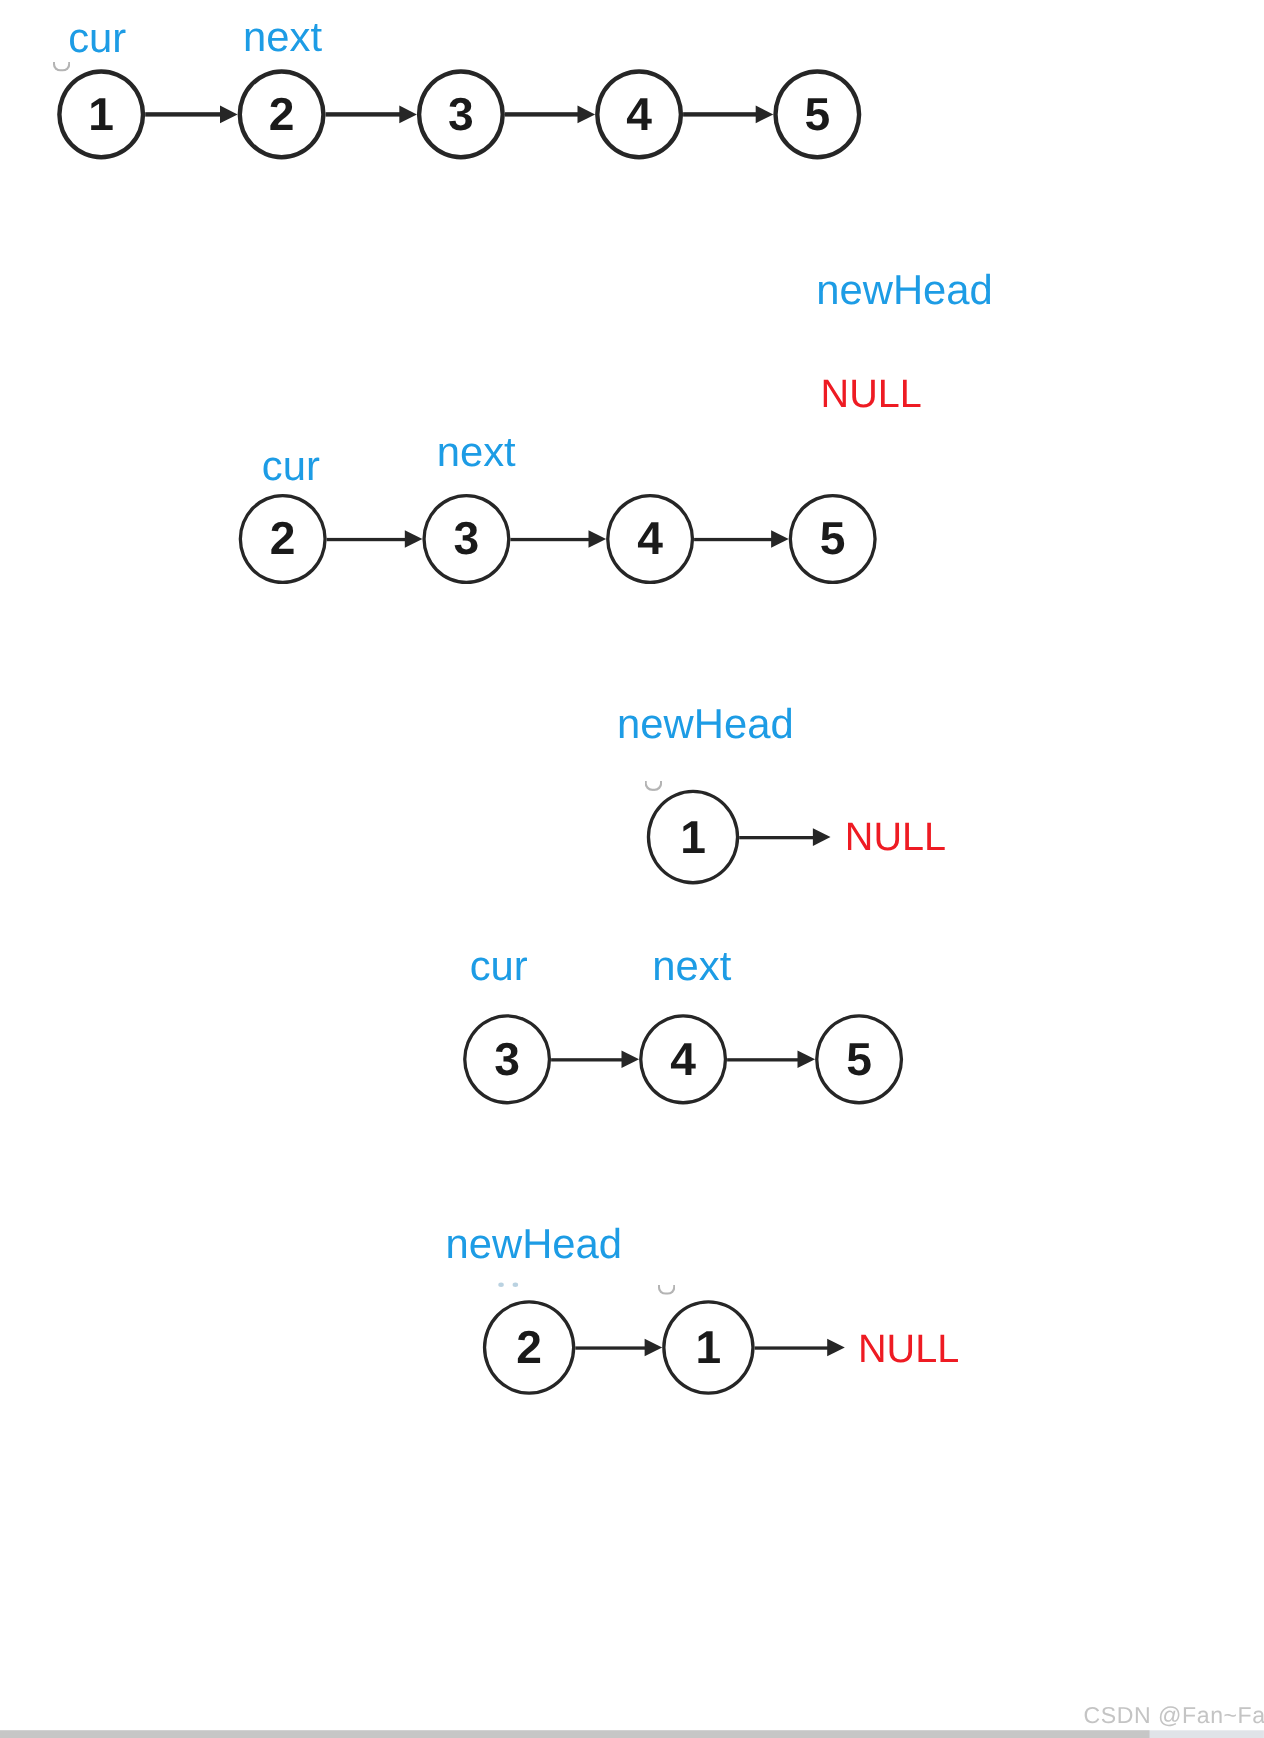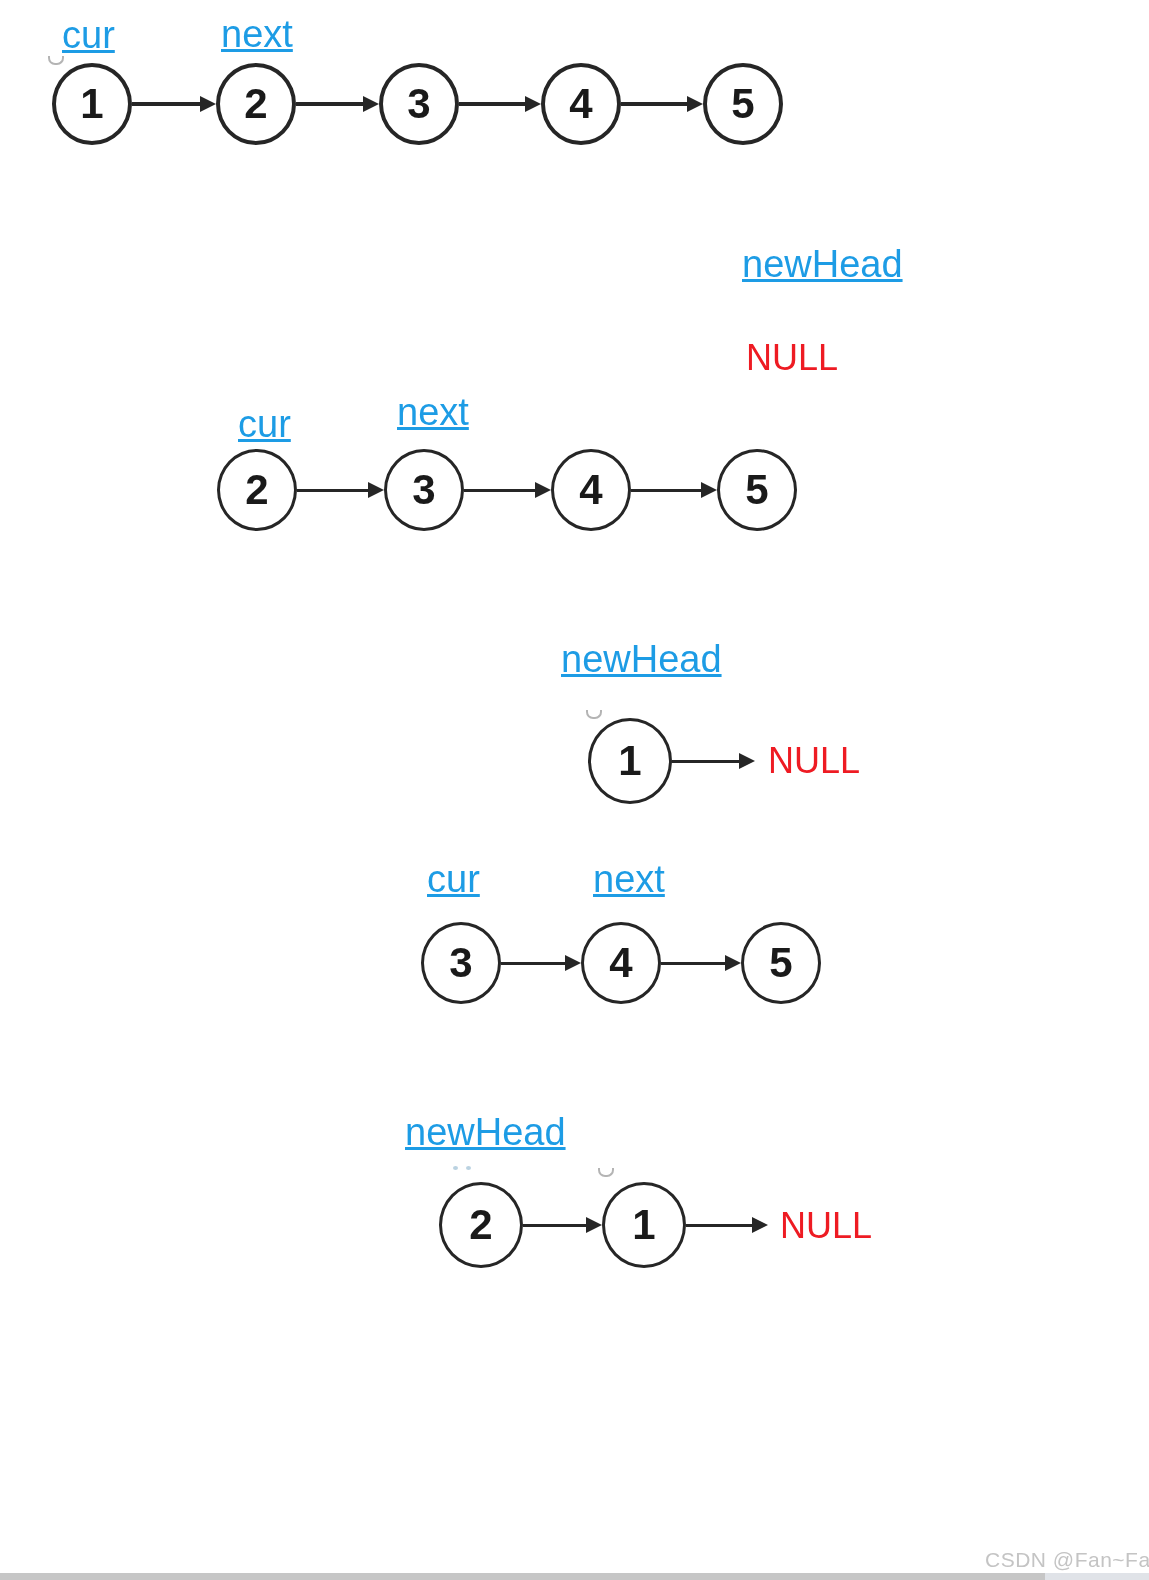--- a/index.html
+++ b/index.html
@@ -9,21 +9,20 @@
     background:#ffffff;
     overflow:hidden;
     font-family:"Liberation Sans",sans-serif;
   }
   
   .lbl{
     position:absolute;
     font:400 38px/1.15 "Liberation Sans",sans-serif;
     color:var(--blue,#1d9ce5);
     white-space:nowrap;
-    text-decoration:underline;
   }
   
   .null{
     position:absolute;
     font:400 36px/1.15 "Liberation Sans",sans-serif;
     color:var(--red,#ee1b23);
     white-space:nowrap;
     text-align:center;
   }
   

